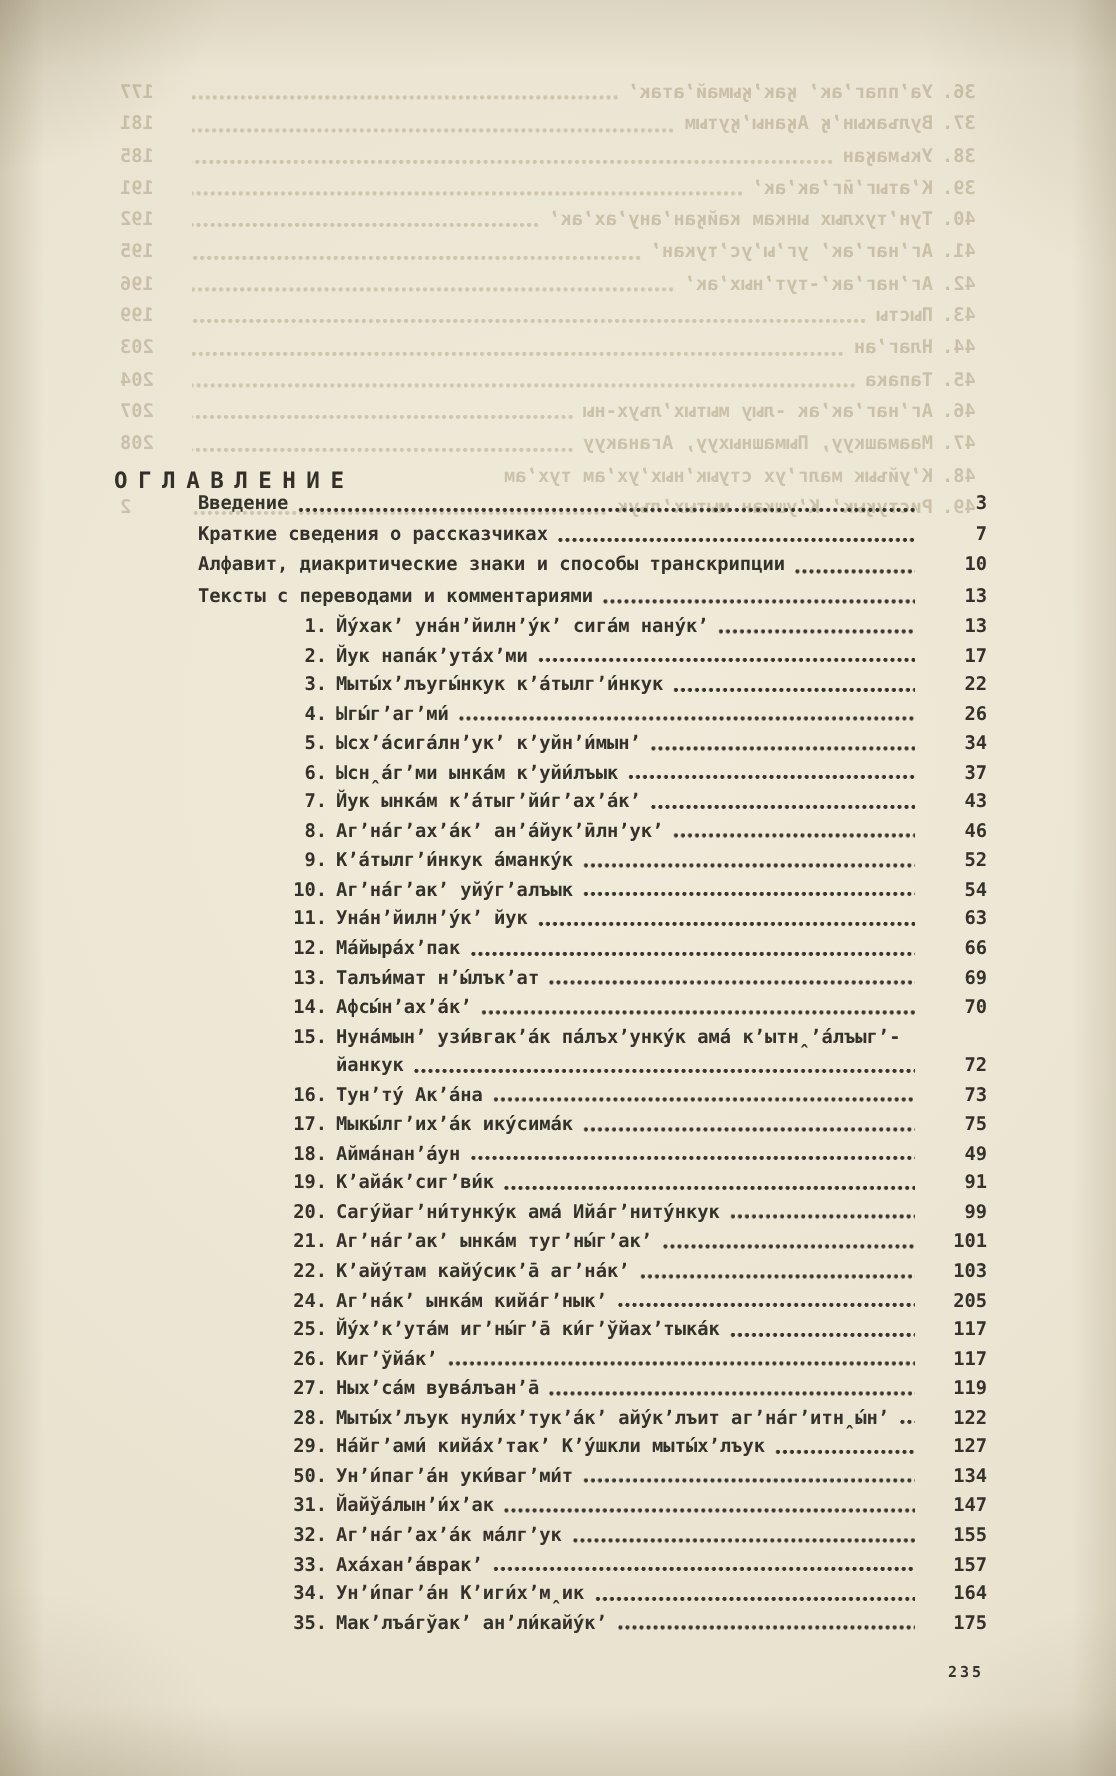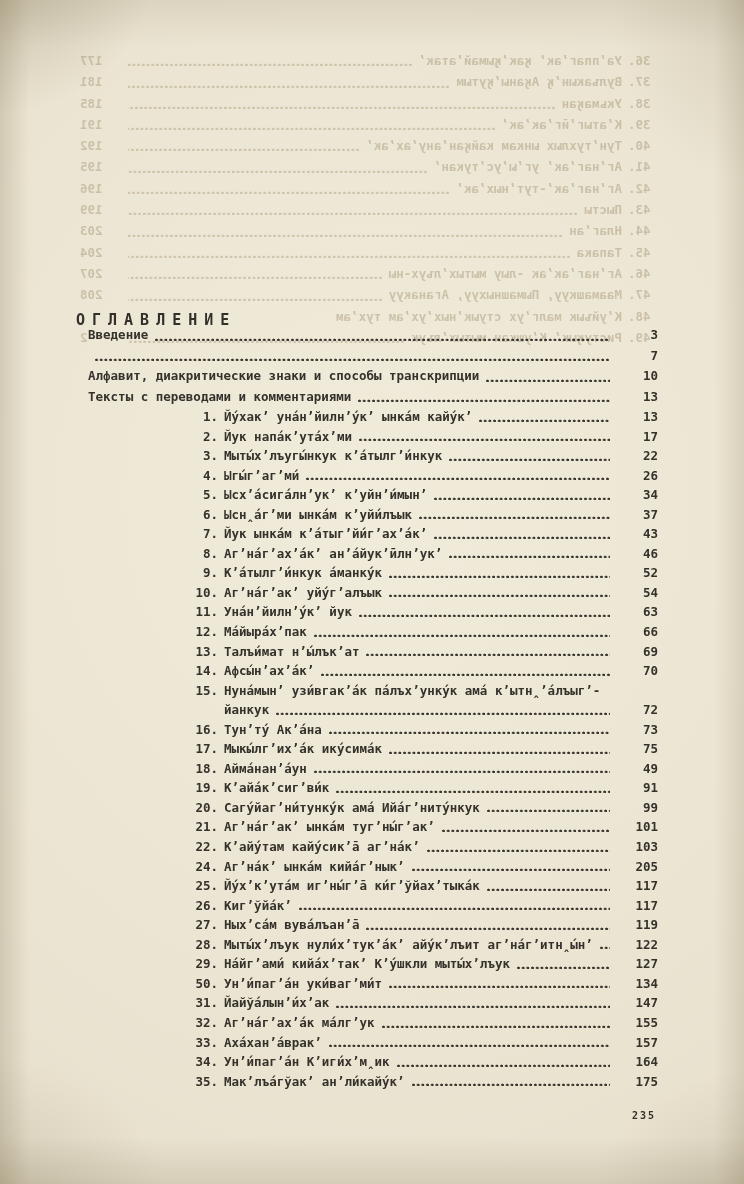--- a/index.html
+++ b/index.html
@@ -25,21 +25,21 @@
     background:radial-gradient(circle at 1.6px 1.9px, rgba(47,44,36,.95) 1.15px, rgba(47,44,36,0) 1.6px) left bottom / 4.7px 4px repeat-x;
   }
   .page-col{flex:none;width:42px;text-align:right;}
 
   .content{position:absolute;inset:0;z-index:2;font-size:12.5px;}
   .toc-title{
     position:absolute;left:76px;top:287px;
     font-size:15px;letter-spacing:7px;color:#33302a;margin-top:24px;
   }
   .front{position:absolute;left:88px;right:86px;top:325px;}
-  .front .row{height:20.5px;line-height:20.5px;}
+  .front .row{height:20.5px;line-height:20.5px;margin-left:44px;}
   .entries{position:absolute;left:182px;right:86px;top:407px;}
   .entries .row{height:19.55px;line-height:19.55px;}
   .footer-page{position:absolute;right:88px;top:1110px;font-size:10px;letter-spacing:2px;}
 
   
   .bleed{
     position:absolute;left:80px;right:84px;top:50px;z-index:1;
     transform:scaleX(-1);opacity:.30;color:#7e6c45;filter:blur(.45px);
     font-size:12.5px;
   }
@@ -161,20 +161,21 @@
 
     <div class="front">
 
         <div class="row">
           <span class="label">Введение</span>
           <span class="dots"></span>
           <span class="page-col">3</span>
         </div>
 
         <div class="row">
+          <span class="label">Краткие сведения о рассказчиках</span>
           <span class="dots"></span>
           <span class="page-col">7</span>
         </div>
 
         <div class="row">
           <span class="label">Алфавит, диакритические знаки и способы транскрипции</span>
           <span class="dots"></span>
           <span class="page-col">10</span>
         </div>
 
@@ -183,21 +184,21 @@
           <span class="dots"></span>
           <span class="page-col">13</span>
         </div>
 
     </div>
 
     <div class="entries">
 
         <div class="row">
           <span class="num">1.</span>
-          <span class="label">Йу́хак’ уна́н’йилн’у́к’ ынка́м кайу́к’</span>
+          <span class="label">Йу́хак’ уна́н’йилн’у́к’ сига́м нану́к’</span>
           <span class="dots"></span>
           <span class="page-col">13</span>
         </div>
 
         <div class="row">
           <span class="num">2.</span>
           <span class="label">Йук напа́к’ута́х’ми</span>
           <span class="dots"></span>
           <span class="page-col">17</span>
         </div>

